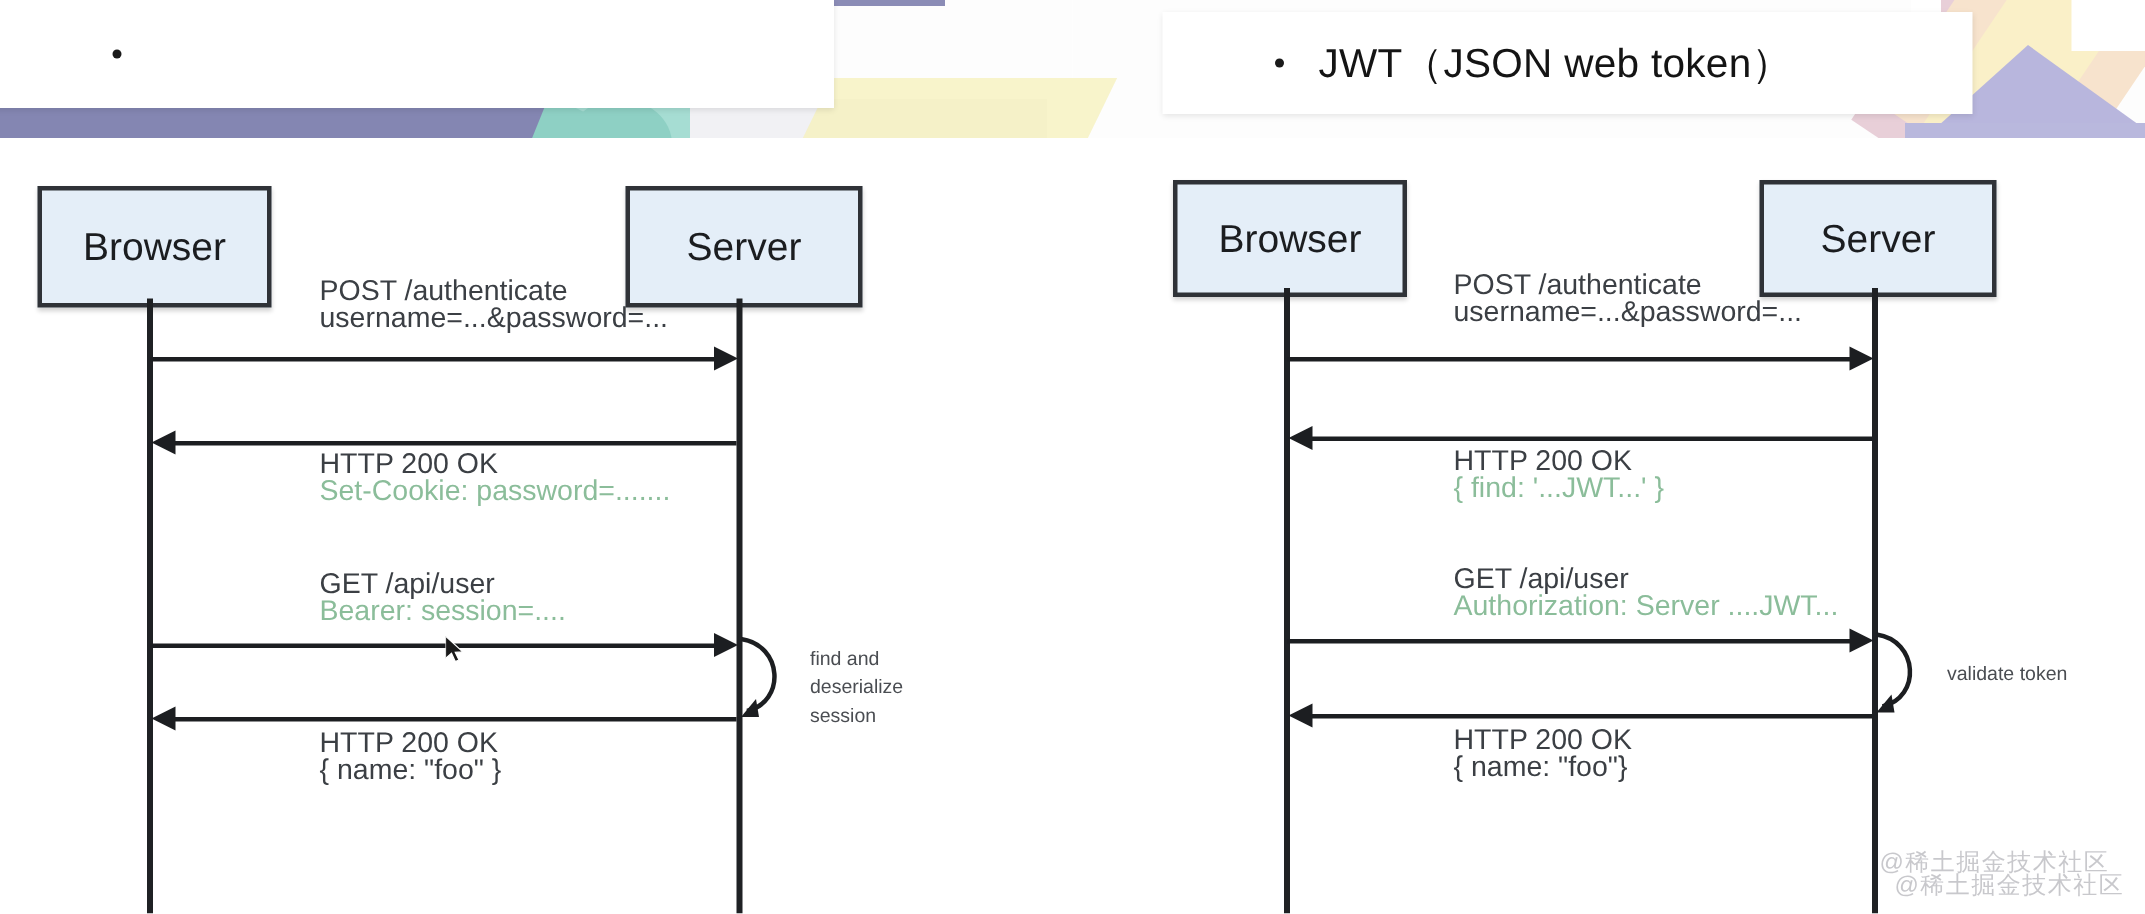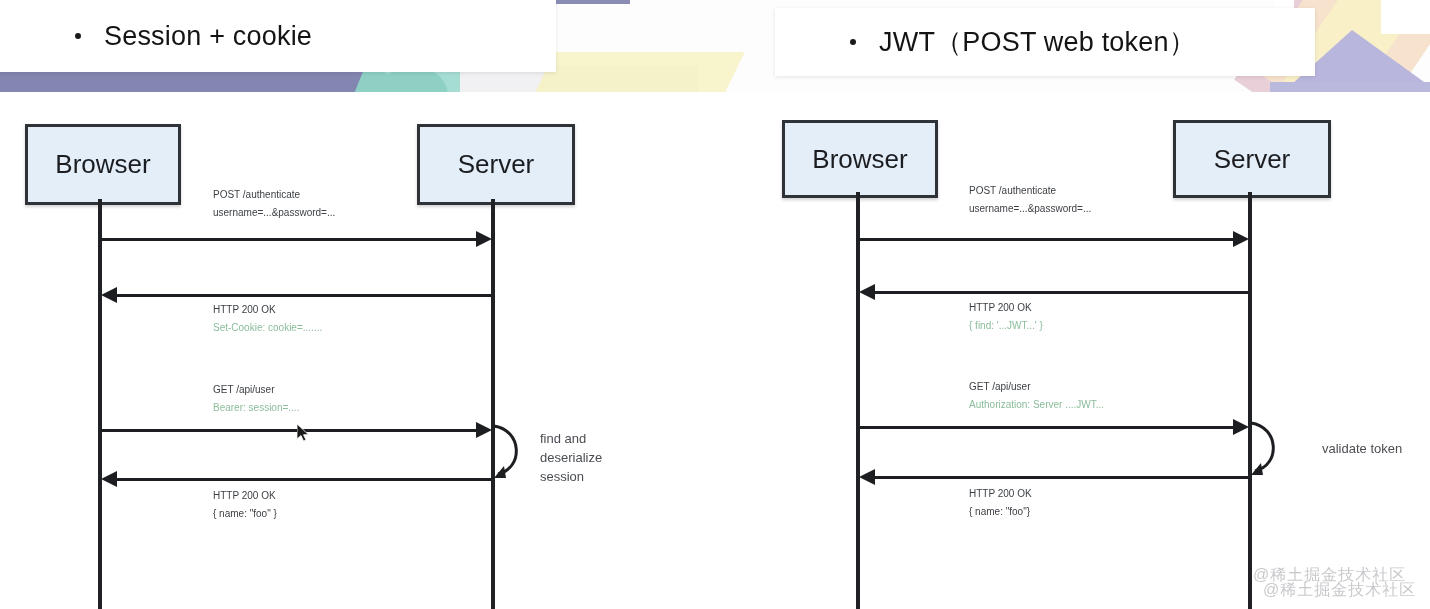--- a/index.html
+++ b/index.html
@@ -71,21 +71,21 @@
     font-family:"Liberation Sans", sans-serif;
     box-shadow:0 2px 3px rgba(0,0,0,.18);
   }
   .lifeline{position:absolute;width:4px;background:#1f2124;}
 
   .msg-line{position:absolute;height:3px;background:#1c1e21;}
   .arrow-head{position:absolute;width:0;height:0;}
   .arrow-right{border-top:8px solid transparent;border-bottom:8px solid transparent;border-left:16px solid #1c1e21;}
   .arrow-left{border-top:8px solid transparent;border-bottom:8px solid transparent;border-right:16px solid #1c1e21;}
 
-  .msg-label{position:absolute;font-size:10px;line-height:18px;white-space:nowrap;}
+  .msg-label{position:absolute;font-size:19px;line-height:18px;white-space:nowrap;}
   .lbl-dark{color:#3b3f44;}
   .lbl-green{color:#8bbd9a;}
 
   .note-text{position:absolute;font-size:13px;line-height:19px;color:#4a4d52;white-space:pre-line;}
 
   .self-loop{position:absolute;}
 
   
   .cursor{position:absolute;width:14px;height:20px;}
 
@@ -121,28 +121,27 @@
     <div class="r-yellow"></div>
     <div class="r-purple-tri"></div>
     <div class="r-purple-bar"></div>
     <div class="r-white-cut"></div>
     <div class="r-white-cut2"></div>
   </div>
 
   <div class="title-card" id="title-card-left">
     <div class="bullet-row">
       <span class="bullet-dot"></span>
-      <span class="title-text">Session + cookie</span>
     </div>
   </div>
 
   <div class="title-card" id="title-card-right">
     <div class="bullet-row">
       <span class="bullet-dot"></span>
-      <span class="title-text">JWT（POST web token）</span>
+      <span class="title-text">JWT（JSON web token）</span>
     </div>
   </div>
 
   <div class="panel" id="panel-left">
 
     <div class="node-box" style="left:25px;top:32px;width:150px;height:75px;">
       <span>Browser</span>
     </div>
     <div class="node-box" style="left:417px;top:32px;width:152px;height:75px;">
       <span>Server</span>
@@ -155,21 +154,21 @@
       <div>POST /authenticate</div>
       <div>username=...&amp;password=...</div>
     </div>
     <div class="msg-line" style="left:100px;top:146px;width:382px;"></div>
     <div class="arrow-head arrow-right" style="left:476px;top:139px;"></div>
 
     <div class="msg-line" style="left:116px;top:202px;width:375px;"></div>
     <div class="arrow-head arrow-left" style="left:101px;top:195px;"></div>
     <div class="msg-label" style="left:213px;top:209px;">
       <div class="lbl-dark">HTTP 200 OK</div>
-      <div class="lbl-green">Set-Cookie: cookie=.......</div>
+      <div class="lbl-green">Set-Cookie: password=.......</div>
     </div>
 
     <div class="msg-label" style="left:213px;top:289px;">
       <div class="lbl-dark">GET /api/user</div>
       <div class="lbl-green">Bearer: session=....</div>
     </div>
     <div class="msg-line" style="left:100px;top:337px;width:382px;"></div>
     <div class="arrow-head arrow-right" style="left:476px;top:330px;"></div>
 
     <svg class="self-loop" style="left:488px;top:330px;" width="50" height="60" viewBox="0 0 50 60">
@@ -218,21 +217,21 @@
       <div class="lbl-dark">GET /api/user</div>
       <div class="lbl-green">Authorization: Server ....JWT...</div>
     </div>
     <div class="msg-line" style="left:143px;top:334px;width:381px;"></div>
     <div class="arrow-head arrow-right" style="left:518px;top:327px;"></div>
 
     <svg class="self-loop" style="left:530px;top:327px;" width="50" height="60" viewBox="0 0 50 60">
       <path d="M6 4 C34 8, 36 46, 10 52" fill="none" stroke="#1c1e21" stroke-width="3"></path>
       <polygon points="16,44 6,56 18,56" fill="#1c1e21"></polygon>
     </svg>
-    <div class="note-text" style="left:583px;top:347px;margin-left:24px;">validate token</div>
+    <div class="note-text" style="left:583px;top:347px;">validate token</div>
 
     <div class="msg-line" style="left:159px;top:384px;width:374px;"></div>
     <div class="arrow-head arrow-left" style="left:144px;top:377px;"></div>
     <div class="msg-label lbl-dark" style="left:254px;top:393px;">
       <div>HTTP 200 OK</div>
       <div>{ name: "foo"}</div>
     </div>
   </div>
 
   <svg class="cursor" style="left:297px;top:424px;" width="14" height="20" viewBox="0 0 14 20">

